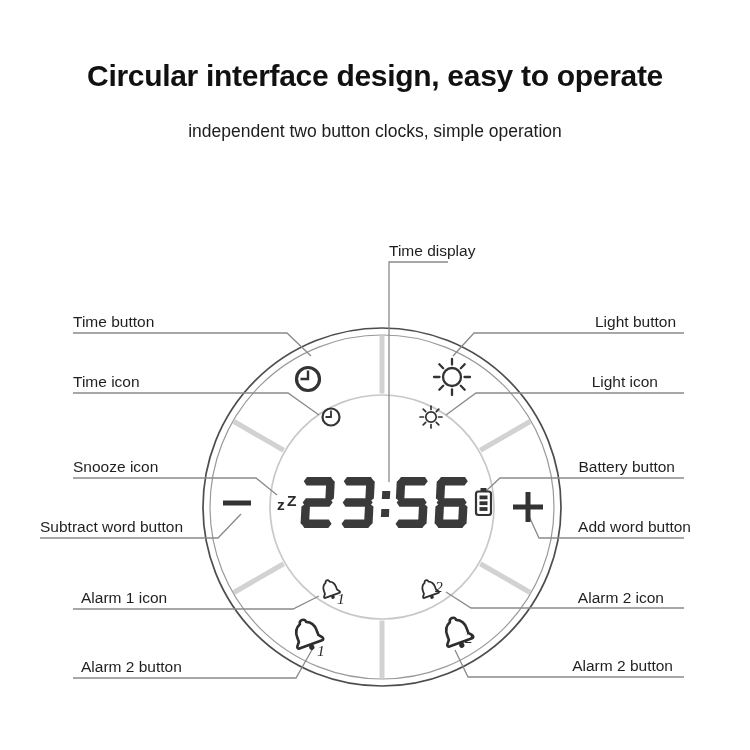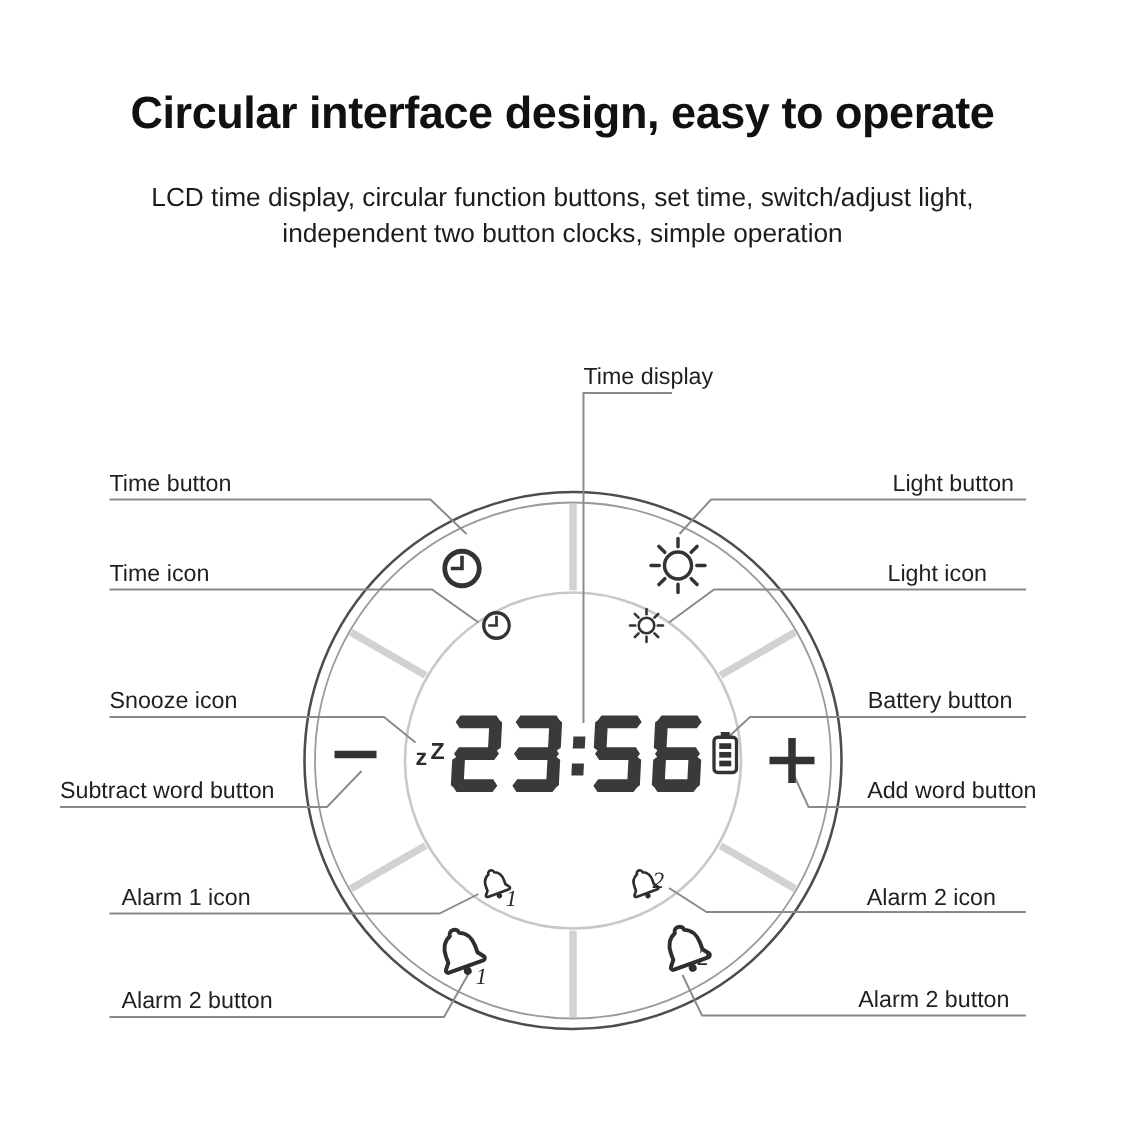--- a/index.html
+++ b/index.html
@@ -16,21 +16,20 @@
   svg text.snz{fill:#2b2b2b;}
 </style>
 </head>
 <body>
 
 <div class="page">
 
   <div class="title">Circular interface design, easy to operate</div>
 
   <div class="subtitle">
-    <span>LCD time display, circular function buttons, set time, switch/adjust light,</span>
     <span>independent two button clocks, simple operation</span>
   </div>
 
   <svg class="diagram" width="750" height="750" viewBox="0 0 750 750">
 
     <circle cx="382" cy="507" r="179" fill="none" stroke="#4d4d4d" stroke-width="1.7"></circle>
     <circle cx="382" cy="507" r="172" fill="none" stroke="#9a9a9a" stroke-width="1.2"></circle>
     <circle cx="382" cy="507" r="112" fill="none" stroke="#c8c8c8" stroke-width="1.7"></circle>
 
     <g stroke="#d2d2d2" stroke-width="5">

